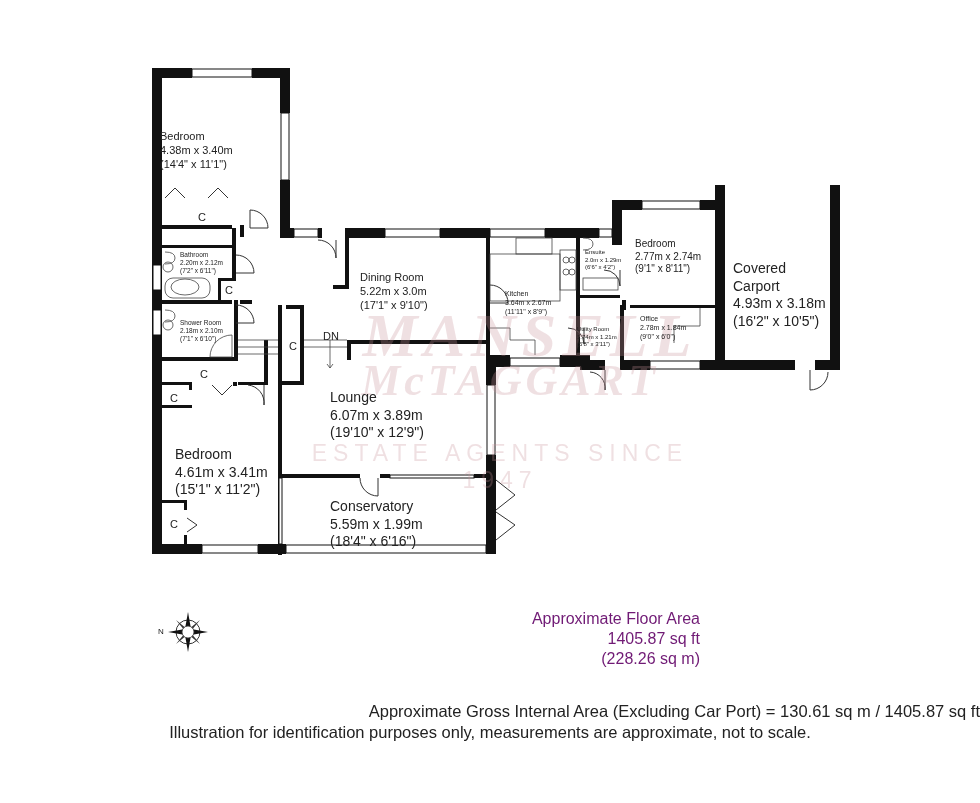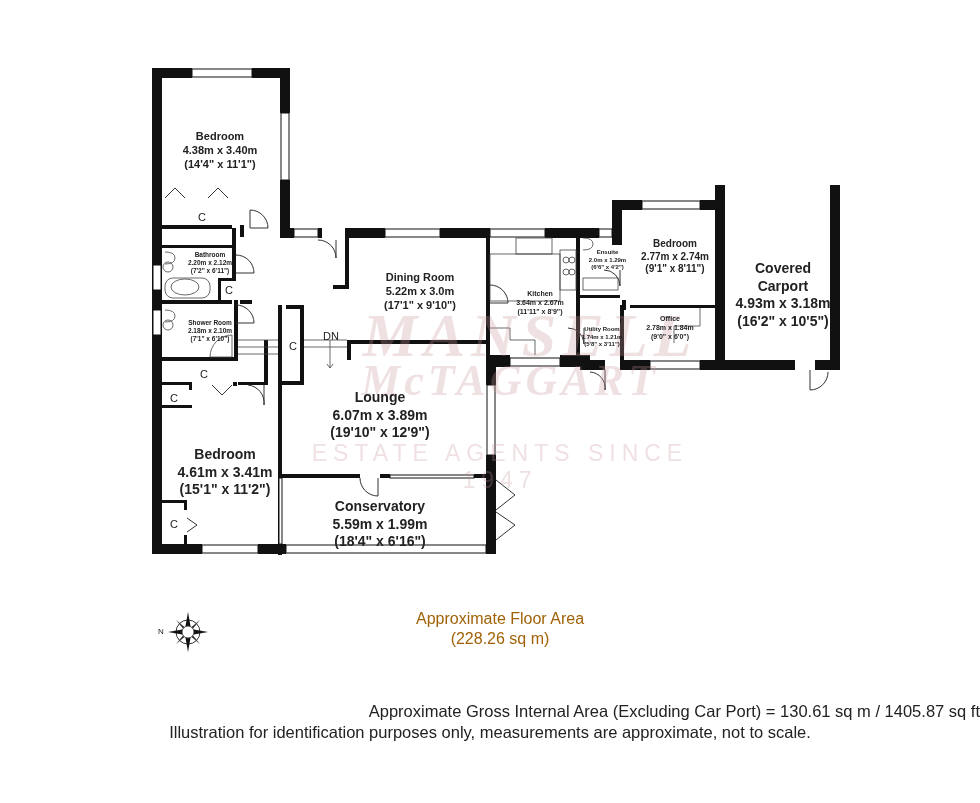--- a/index.html
+++ b/index.html
@@ -1,28 +1,28 @@
 <!DOCTYPE html>
 <html><head>
 <meta charset="utf-8">
 <style>
   html, body { margin:0; padding:0; background:#ffffff; }
   body { width:980px; height:803px; position:relative; overflow:hidden; font-family:"Liberation Sans", sans-serif; color:#1a1a1a; }
   #plan { position:absolute; left:0; top:0; width:980px; height:803px; }
-  .room-label { position:absolute; text-align:center; line-height:1.25; color:#222; pointer-events:none;font-weight:bold; }
+  .room-label { position:absolute; line-height:1.25; color:#222; pointer-events:none; }
   .room-label .n { display:block; }
   .lg { font-size:11px; }
   .sm { font-size:6.5px; }
   .md { font-size:14px; }
   .c-label { position:absolute; font-size:11px; color:#222; }
   .watermark { position:absolute; color:#c9929a; opacity:0.28; text-align:center; pointer-events:none; font-family:"Liberation Serif", serif; font-style:italic; font-weight:bold; }
   .wm1 { left:290px; top:300px; width:480px; font-size:62px; letter-spacing:6px; }
   .wm2 { left:250px; top:355px; width:520px; font-size:44px; letter-spacing:4px; }
   .wm3 { left:280px; top:440px; width:440px; font-size:23px; font-style:normal; font-weight:normal; font-family:"Liberation Sans", sans-serif; letter-spacing:6px; }
-  .area { position:absolute; left:300px; top:609px; width:400px; text-align:center; font-size:16px; line-height:20px; color:#a16207; }
+  .area { position:absolute; left:300px; top:609px; width:400px; text-align:right; font-size:16px; line-height:20px; color:#701a75; }
   .foot { position:absolute; left:0; width:980px; text-align:center; font-size:16.5px; color:#222; }
 </style>
 </head>
 <body>
 
 <svg id="plan" viewBox="0 0 980 803" xmlns="http://www.w3.org/2000/svg">
   <g fill="#111">
 
     <rect x="152" y="68" width="10" height="486"></rect>
     <rect x="152" y="68" width="40" height="10"></rect>
@@ -259,17 +259,18 @@
 <span class="c-label" style="left:289px;top:340px;">C</span>
 <span class="c-label" style="left:200px;top:368px;">C</span>
 <span class="c-label" style="left:170px;top:392px;">C</span>
 <span class="c-label" style="left:170px;top:518px;">C</span>
 <span class="c-label" style="left:323px;top:330px;">DN</span>
 
 <span style="position:absolute;left:158px;top:627px;font-size:8px;">N</span>
 
 <div class="area">
   <div>Approximate Floor Area</div>
+  <div>1405.87 sq ft</div>
   <div>(228.26 sq m)</div>
 </div>
 
 <div class="foot" style="top:702px;text-align:right;">Approximate Gross Internal Area (Excluding Car Port) = 130.61 sq m / 1405.87 sq ft</div>
 <div class="foot" style="top:723px;">Illustration for identification purposes only, measurements are approximate, not to scale.</div>
 
 </body></html>

